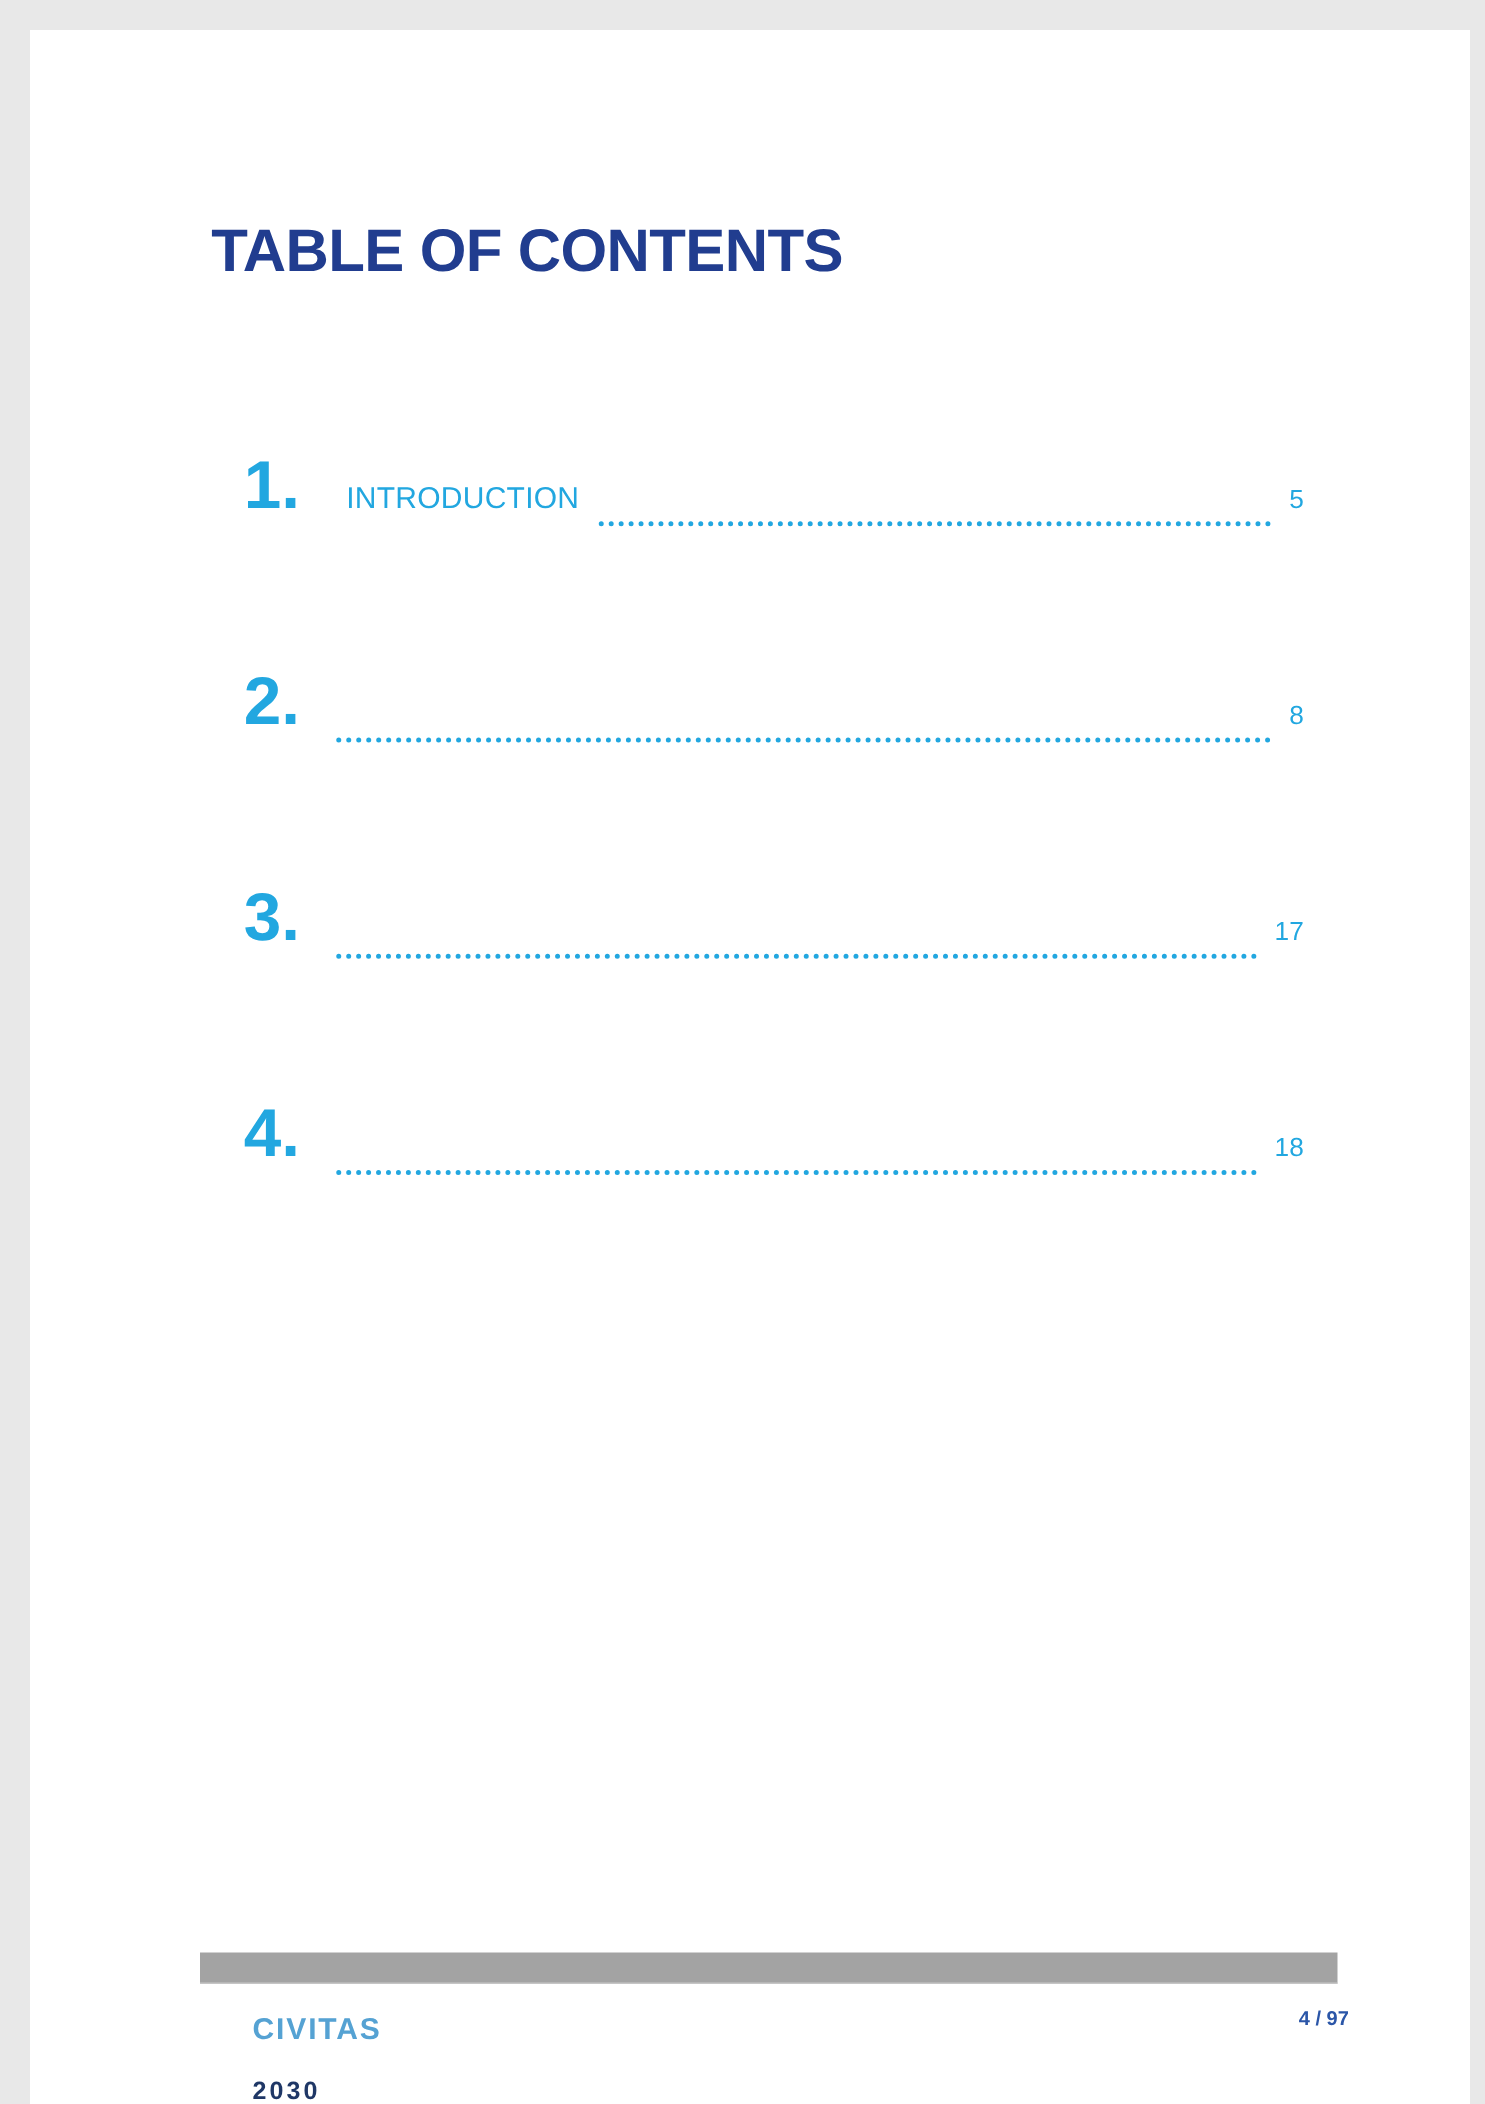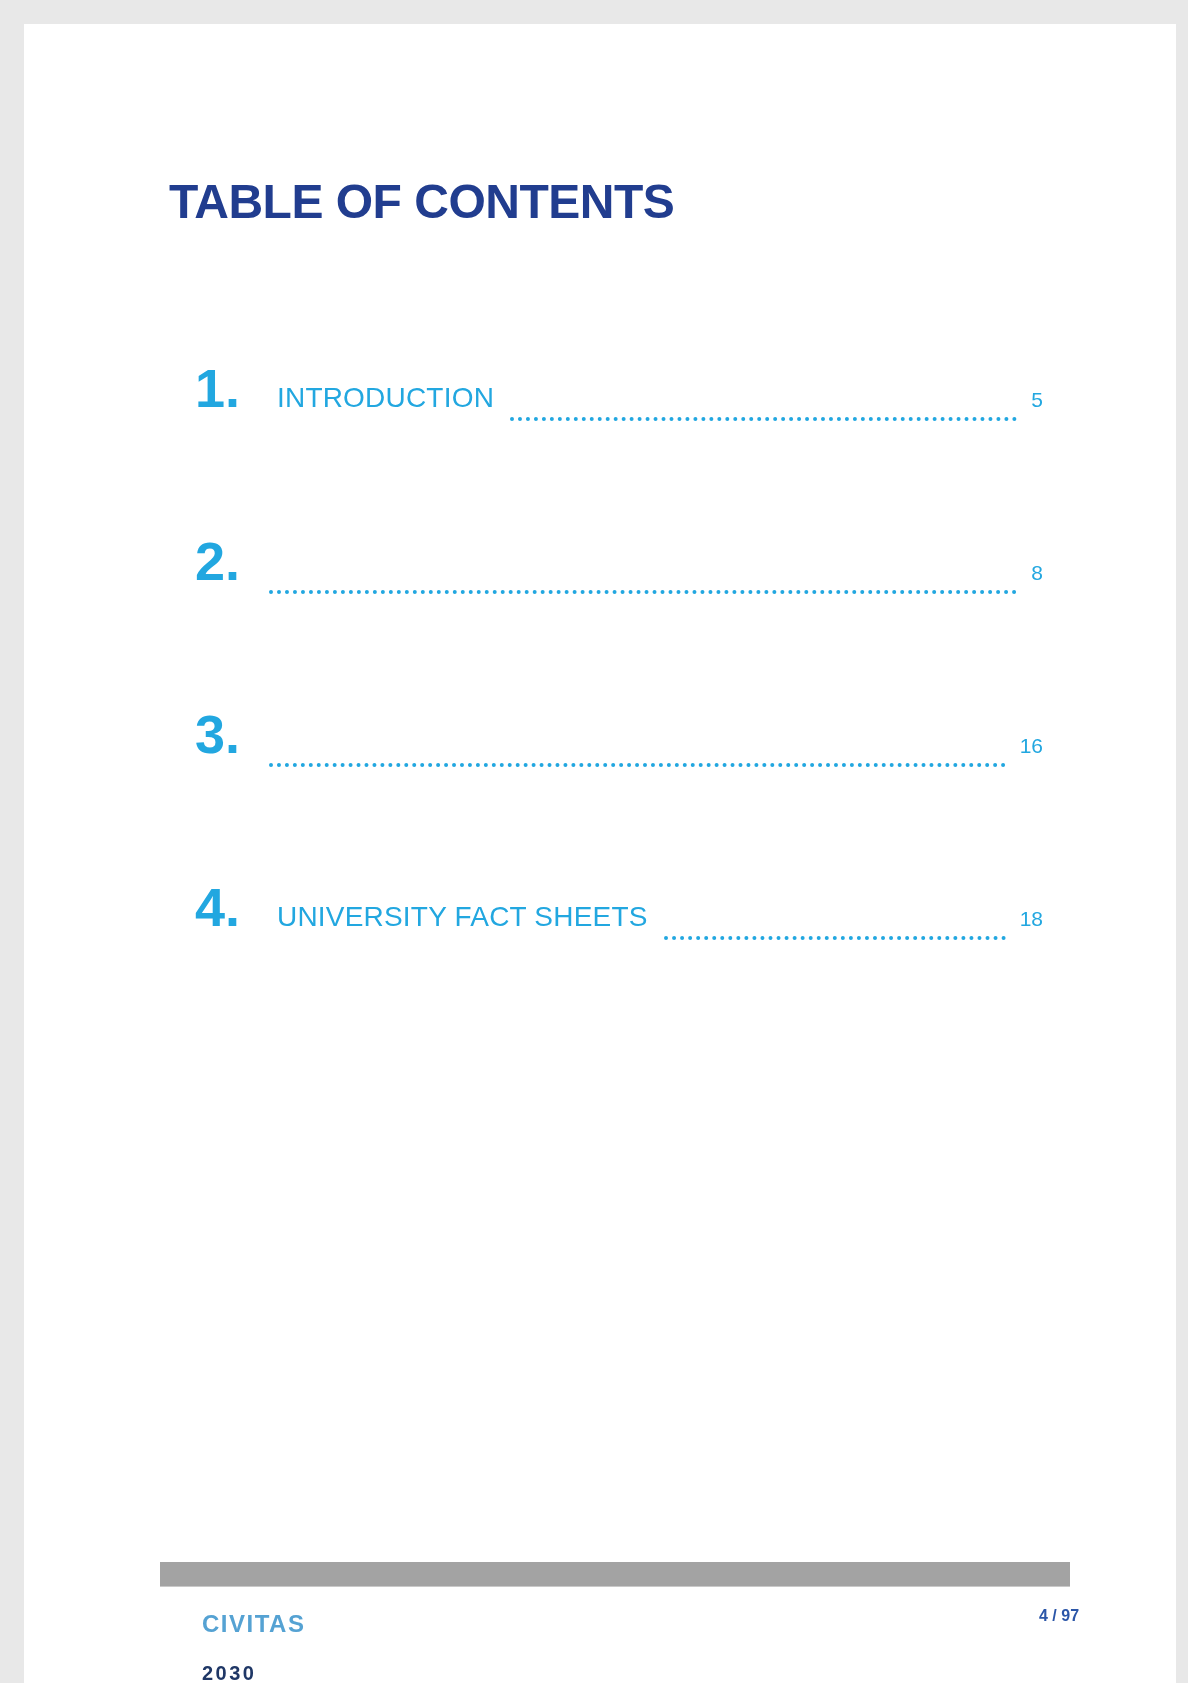--- a/index.html
+++ b/index.html
@@ -41,21 +41,21 @@
     cursor: pointer;
   }
   .toc-num {
     flex: 0 0 82px;
     font-size: 54px;
     line-height: 1;
     font-weight: 700;
     color: var(--toc-cyan, #22A7E0);
   }
   .toc-label {
-    font-size: 28px;
+    font-size: 24px;
     line-height: 1;
     letter-spacing: 0.2px;
     color: var(--toc-cyan, #22A7E0);
     white-space: nowrap;
   }
   .toc-leader {
     flex: 1 1 auto;
     min-width: 30px;
     align-self: flex-end;
     height: 0;
@@ -138,26 +138,25 @@
 
     <div class="toc-entry">
       <span class="toc-num">2.</span>
       <span class="toc-leader"></span>
       <span class="toc-page">8</span>
     </div>
 
     <div class="toc-entry">
       <span class="toc-num">3.</span>
       <span class="toc-leader"></span>
-      <span class="toc-page">16</span>
+      <span class="toc-page">17</span>
     </div>
 
     <div class="toc-entry">
       <span class="toc-num">4.</span>
-      <span class="toc-label">UNIVERSITY FACT SHEETS</span>
       <span class="toc-leader"></span>
       <span class="toc-page">18</span>
     </div>
 
   </nav>
 
   <div class="footer-divider"></div>
 
   <div class="logo">
     <div class="logo-text">

